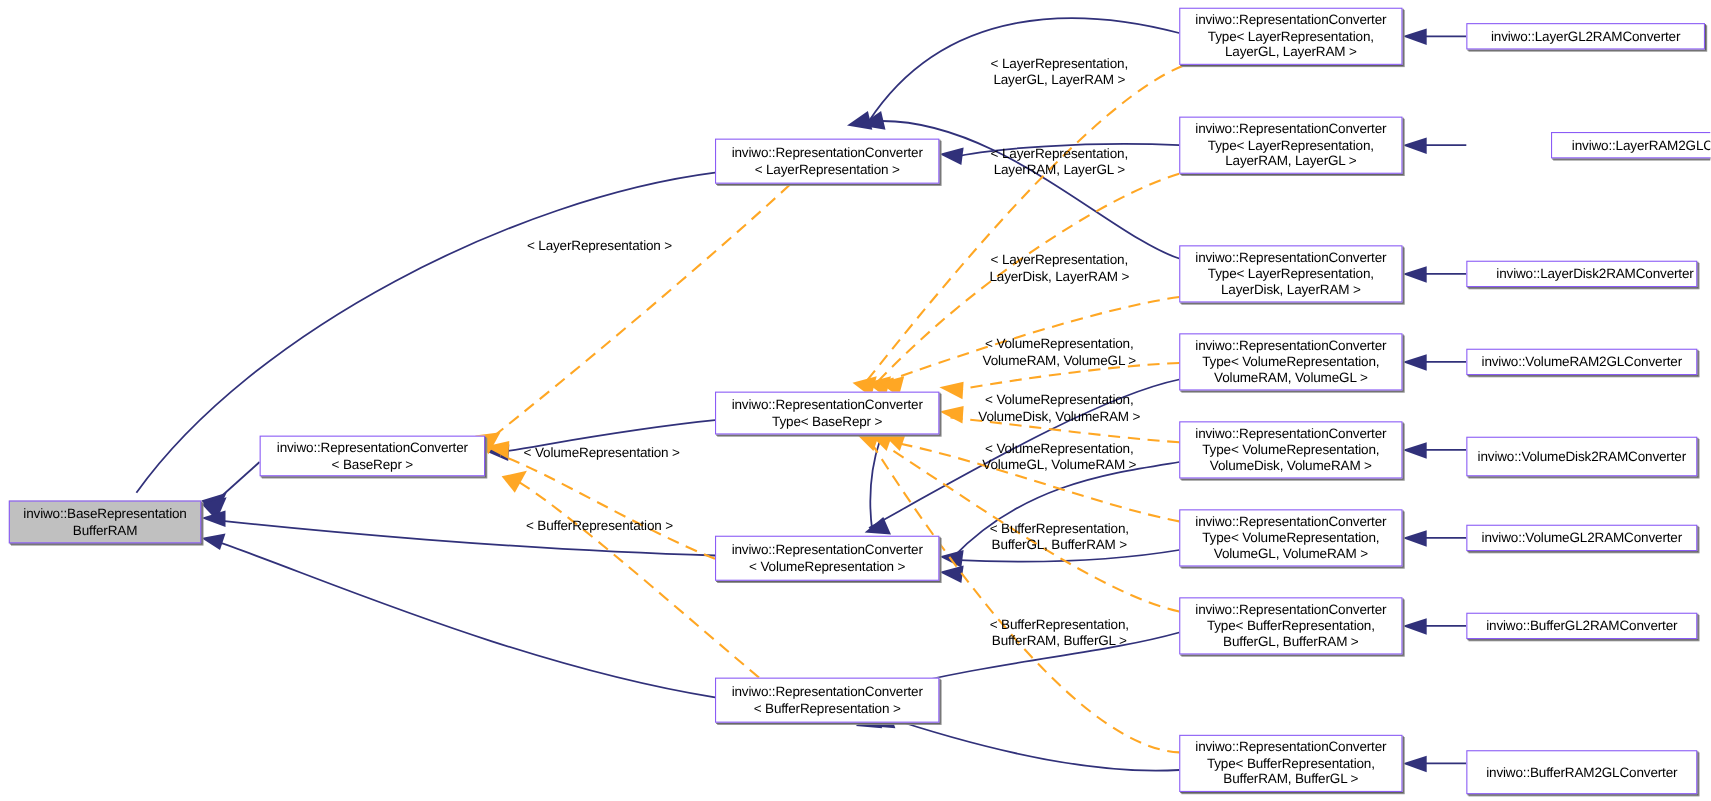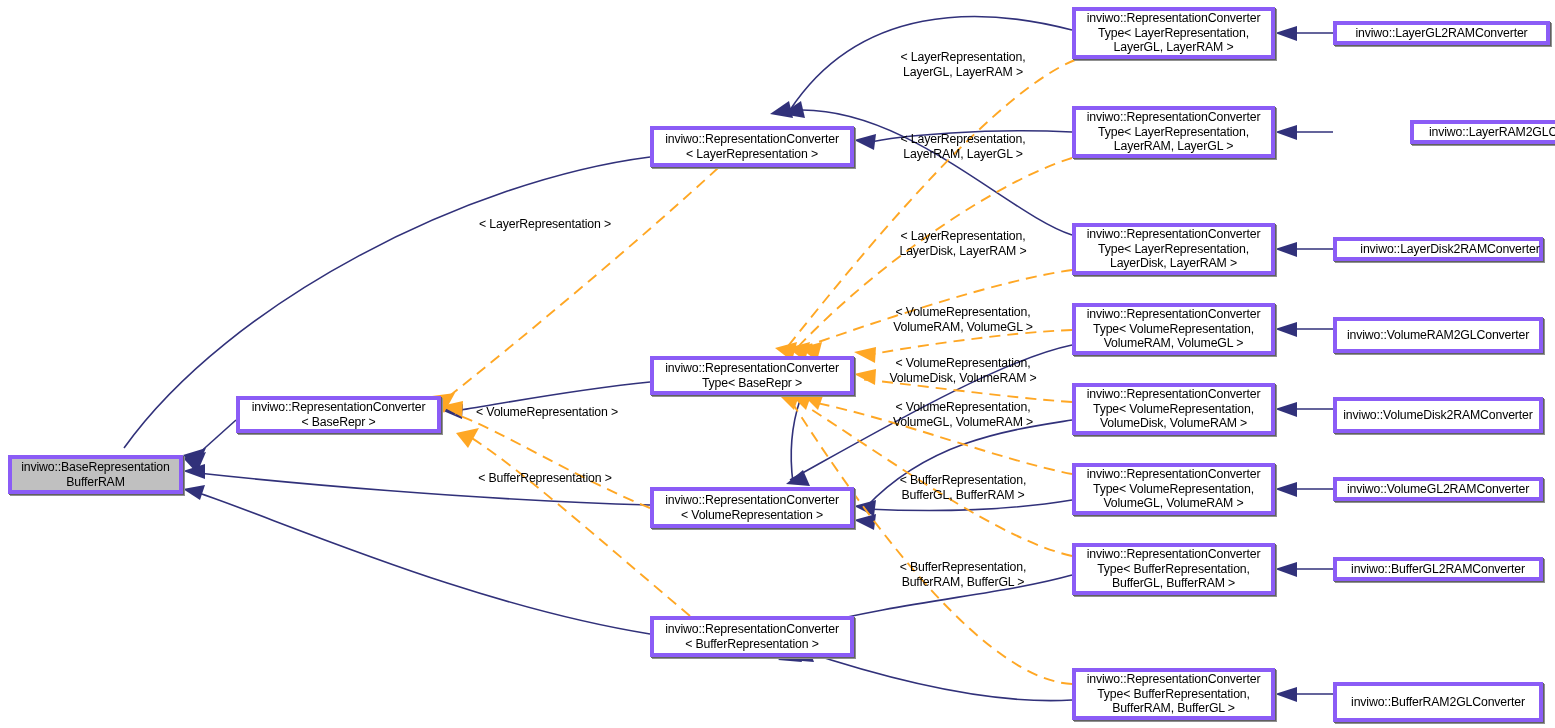--- a/index.html
+++ b/index.html
@@ -18,21 +18,21 @@
   svg.edges {
     position: absolute;
     left: 0;
     top: 0;
     width: 1555px;
     height: 728px;
   }
   .node {
     position: absolute;
     box-sizing: border-box;
-    border: 4px solid #8b5cf6;
+    border: 1px solid #8b5cf6;
     background: #ffffff;
     box-shadow: 1px 1px 0 0 #606060, 2px 2px 0 0 #909090;
     display: flex;
     align-items: center;
     justify-content: center;
     text-align: center;
     color: #000000;
     font-size: 12.3px;
     line-height: 14.6px;
     letter-spacing: -0.15px;
@@ -201,21 +201,21 @@
   <div class="node" style="left:1072px; top:668px; width:203px; height:52px;">inviwo::RepresentationConverter
 Type&lt; BufferRepresentation,
 BufferRAM, BufferGL &gt;</div>
 
   <div class="node" style="left:1333px; top:21px; width:217px; height:24px;">inviwo::LayerGL2RAMConverter</div>
 
   <div class="node" style="left:1410px; top:120px; width:210px; height:24px;">inviwo::LayerRAM2GLConverter</div>
 
   <div class="node" style="left:1333px; top:237px; width:210px; height:24px;padding-left:24px;">inviwo::LayerDisk2RAMConverter</div>
 
-  <div class="node" style="left:1333px; top:317px; width:210px; height:36px;">inviwo::VolumeRAM2GLConverter</div>
+  <div class="node" style="left:1333px; top:317px; width:210px; height:24px;">inviwo::VolumeRAM2GLConverter</div>
 
   <div class="node" style="left:1333px; top:397px; width:210px; height:36px;">inviwo::VolumeDisk2RAMConverter</div>
 
   <div class="node" style="left:1333px; top:477px; width:210px; height:24px;">inviwo::VolumeGL2RAMConverter</div>
 
   <div class="node" style="left:1333px; top:557px; width:210px; height:24px;">inviwo::BufferGL2RAMConverter</div>
 
   <div class="node" style="left:1333px; top:682px; width:210px; height:40px;">inviwo::BufferRAM2GLConverter</div>
 
   <div class="edge-label" style="left:963px; top:65px;">&lt; LayerRepresentation,

